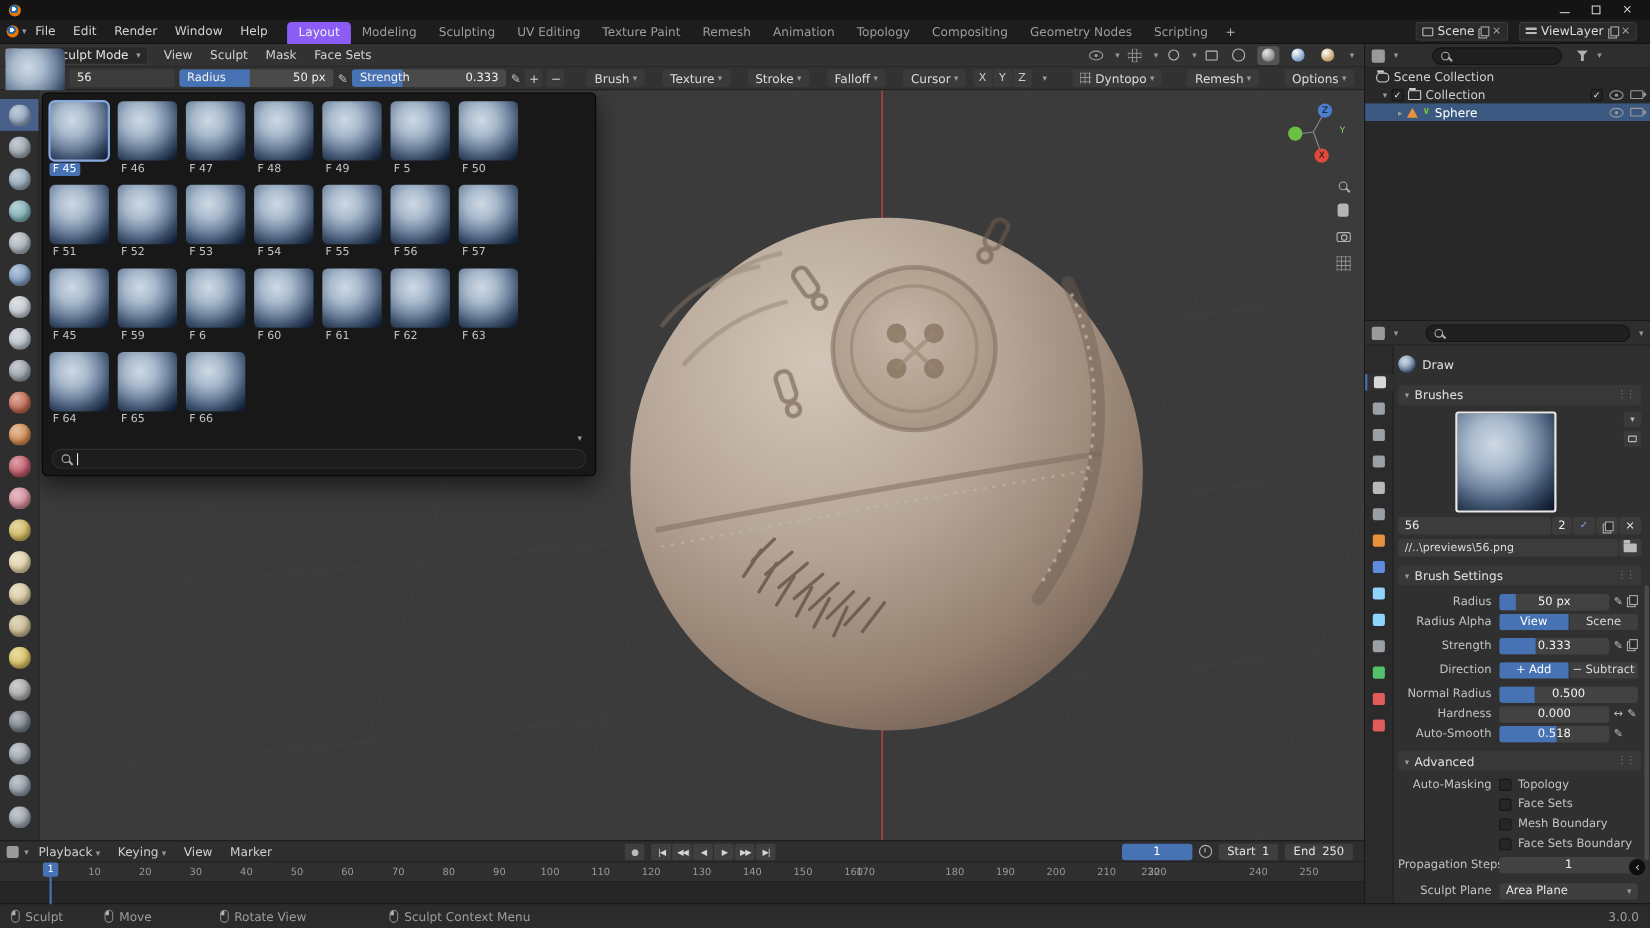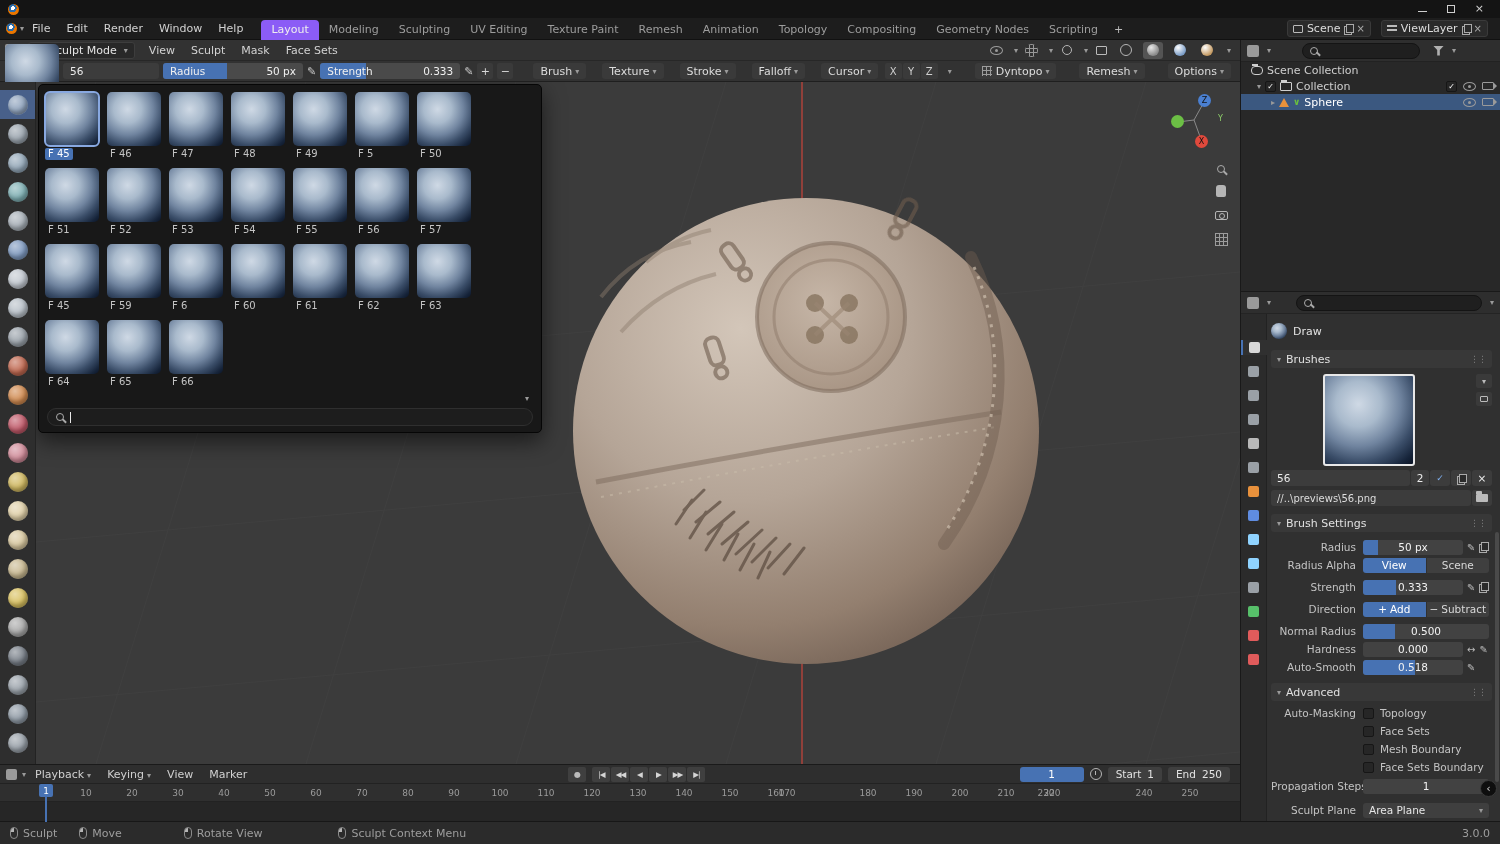--- a/index.html
+++ b/index.html
@@ -205,21 +205,21 @@
   .tick{position:absolute;top:0;transform:translateX(-50%);font-size:9px;color:#9a9a9a;line-height:18px}
   .playhead{position:absolute;left:39px;top:0;width:14px;height:13px;background:#4772b3;border-radius:2px;
     color:#fff;font-size:9px;display:flex;align-items:center;justify-content:center;z-index:3}
   .phline{position:absolute;left:45px;top:0;width:2px;height:38px;background:#4772b3;z-index:2}
   .ttrack{height:20px;background:#262626}
 
   
   #statusbar{position:absolute;left:0;top:821px;width:1500px;height:23px;background:#2b2b2b;
     border-top:1px solid #171717;display:flex;align-items:center;padding:0 10px;color:#9d9d9d}
   .shint{display:flex;align-items:center;gap:5px}
-  .shint + .shint{margin-left:22px}
+  .shint + .shint{margin-left:38px}
   .shint:nth-child(3){margin-left:62px}
   .shint:nth-child(4){margin-left:76px}
   .mouse{width:8px;height:12px;border:1px solid #8a8a8a;border-radius:4px;position:relative}
   .mouse::before{content:'';position:absolute;left:0;top:0;width:3px;height:4px;background:#b5b5b5;border-radius:3px 0 0 0}
   .version{margin-left:auto;color:#9d9d9d}
 </style>
 </head>
 <body>
 
 <div id="app">

